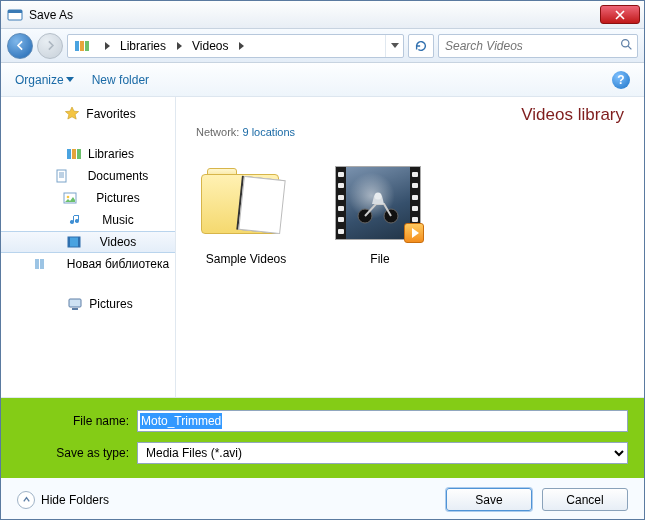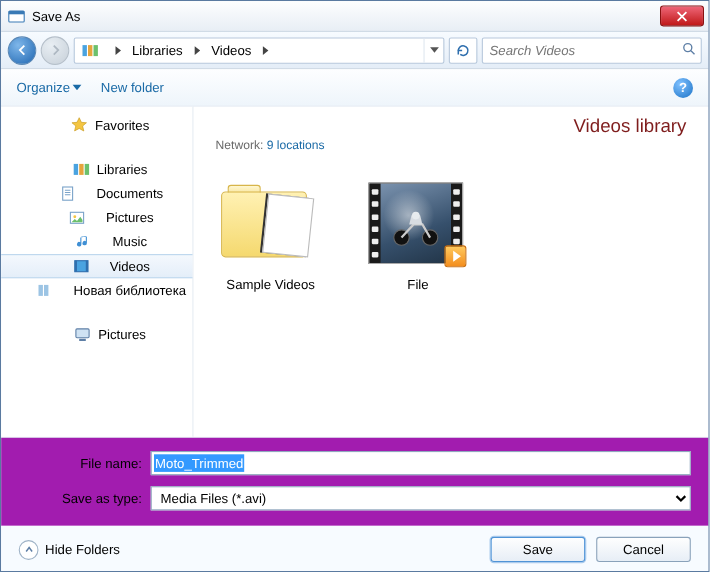--- a/index.html
+++ b/index.html
@@ -161,21 +161,21 @@
     background: linear-gradient(#ffc95e,#f38e1e); border:1px solid #c96e0e; border-radius:3px;
     display:flex; align-items:center; justify-content:center;
   }
   .play-badge::after {
     content:""; display:block; width:0; height:0;
     border-left:7px solid #fff; border-top:5px solid transparent; border-bottom:5px solid transparent;
     margin-left:2px;
   }
   
   .divider { height:1px; background:#e0e8f0; }
-  .formarea { padding: 10px 16px 6px 16px; background:#a21caf; }
+  .formarea { padding: 10px 16px 6px 16px; background:#84cc16; }
   .form-row { display:flex; align-items:center; height:26px; margin-bottom:6px;}
   .form-label { width:120px; text-align:right; padding-right:8px; color:#000;}
   .form-input {
     flex:1; height:22px; border:1px solid #91a7be; background:#fff; padding:0 4px;
     font-size:12px; font-family:inherit;
   }
   .filename-wrap { flex:1; position:relative; }
   .filename-input {
     width:100%; height:22px; border:1px solid #91a7be; background:#fff; padding:0 4px;
     font-size:12px; font-family:inherit;

